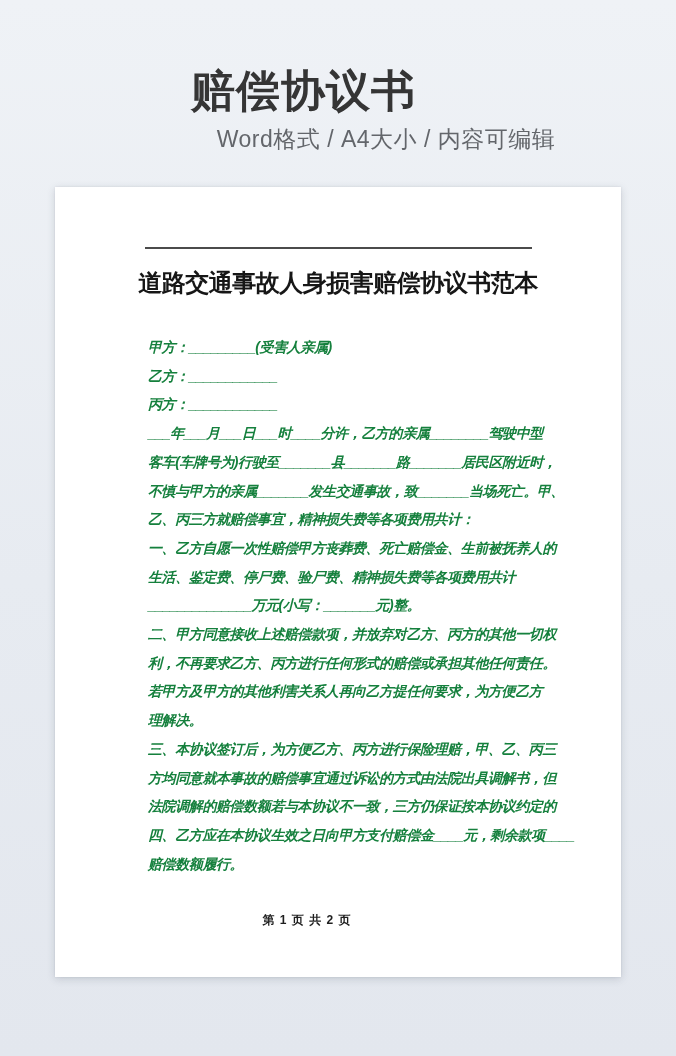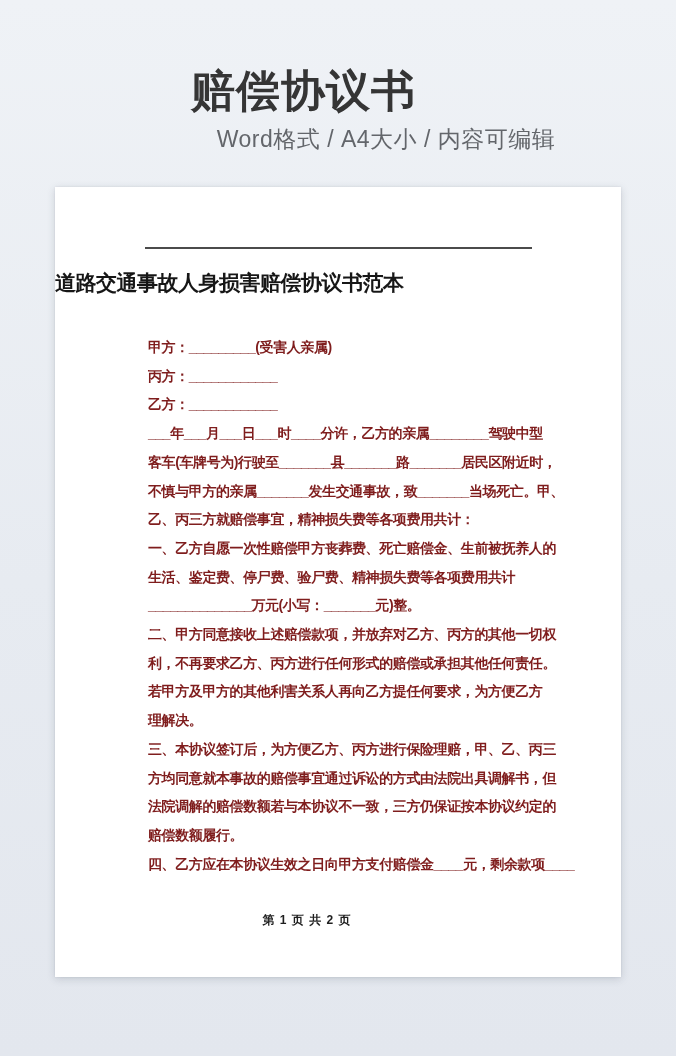--- a/index.html
+++ b/index.html
@@ -32,72 +32,73 @@
     background: #ffffff;
     box-shadow: 0 2px 8px rgba(50, 60, 80, 0.18), 0 0 2px rgba(50, 60, 80, 0.10);
   }
   .rule {
     position: absolute; left: 90px; top: 60px;
     width: 387px; height: 0;
     border-top: 2px solid #4b4b4b;
   }
   .doc-title {
     position: absolute; top: 82px; left: 0; width: 566px;
-    text-align: left;
-    font-size: 21px; line-height: 28px; font-weight: bold;
+    text-align: center;
+    font-size: 24px; line-height: 28px; font-weight: bold;
     color: #161616; letter-spacing: -0.5px;
   }
   .doc-body {
     position: absolute; top: 146px; left: 93px; width: 420px;
   }
   .ln {
     font-size: 14px; line-height: 28.7px;
     font-weight: 600;
-    color: #7f1d1d;
+    color: #15803d;
     letter-spacing: -0.4px;
     white-space: pre;
+    font-style: italic;
   }
   .page-num {
     position: absolute; top: 724px; left: 0; width: 504px;
     text-align: center;
     font-size: 12px; line-height: 18px; font-weight: bold;
     color: #1f1f1f; letter-spacing: 1px;
   }
 </style>
 </head>
 <body>
 
 <div class="hdr-title">赔偿协议书</div>
 <div class="hdr-sub">Word格式 / A4大小 / 内容可编辑</div>
 
 <div class="page">
   <div class="rule"></div>
   <div class="doc-title">道路交通事故人身损害赔偿协议书范本</div>
 
   <div class="doc-body">
     <div class="ln">甲方：_________(受害人亲属)</div>
+    <div class="ln">乙方：____________</div>
     <div class="ln">丙方：____________</div>
-    <div class="ln">乙方：____________</div>
 
     <div class="ln">___年___月___日___时____分许，乙方的亲属________驾驶中型</div>
     <div class="ln">客车(车牌号为)行驶至_______县_______路_______居民区附近时，</div>
     <div class="ln">不慎与甲方的亲属_______发生交通事故，致_______当场死亡。甲、</div>
     <div class="ln">乙、丙三方就赔偿事宜，精神损失费等各项费用共计：</div>
 
     <div class="ln">一、乙方自愿一次性赔偿甲方丧葬费、死亡赔偿金、生前被抚养人的</div>
     <div class="ln">生活、鉴定费、停尸费、验尸费、精神损失费等各项费用共计</div>
     <div class="ln">______________万元(小写：_______元)整。</div>
 
     <div class="ln">二、甲方同意接收上述赔偿款项，并放弃对乙方、丙方的其他一切权</div>
     <div class="ln">利，不再要求乙方、丙方进行任何形式的赔偿或承担其他任何责任。</div>
     <div class="ln">若甲方及甲方的其他利害关系人再向乙方提任何要求，为方便乙方</div>
     <div class="ln">理解决。</div>
 
     <div class="ln">三、本协议签订后，为方便乙方、丙方进行保险理赔，甲、乙、丙三</div>
     <div class="ln">方均同意就本事故的赔偿事宜通过诉讼的方式由法院出具调解书，但</div>
     <div class="ln">法院调解的赔偿数额若与本协议不一致，三方仍保证按本协议约定的</div>
+    <div class="ln">四、乙方应在本协议生效之日向甲方支付赔偿金____元，剩余款项____</div>
+
     <div class="ln">赔偿数额履行。</div>
-
-    <div class="ln">四、乙方应在本协议生效之日向甲方支付赔偿金____元，剩余款项____</div>
   </div>
 
   <div class="page-num">第 1 页 共 2 页</div>
 </div>
 
 </body></html>

